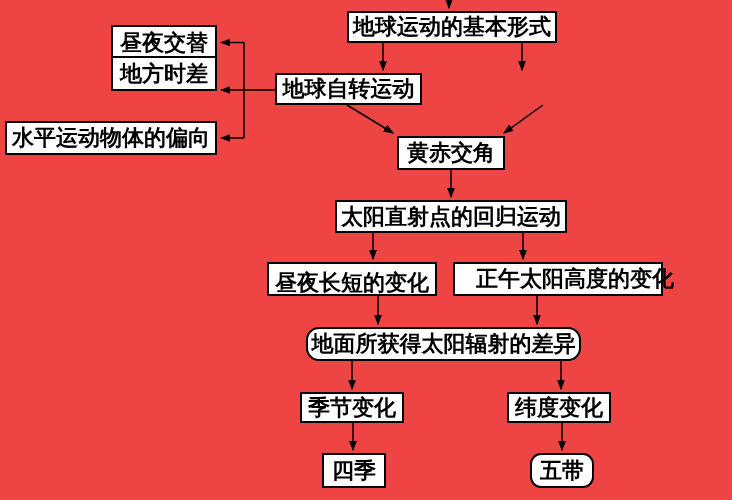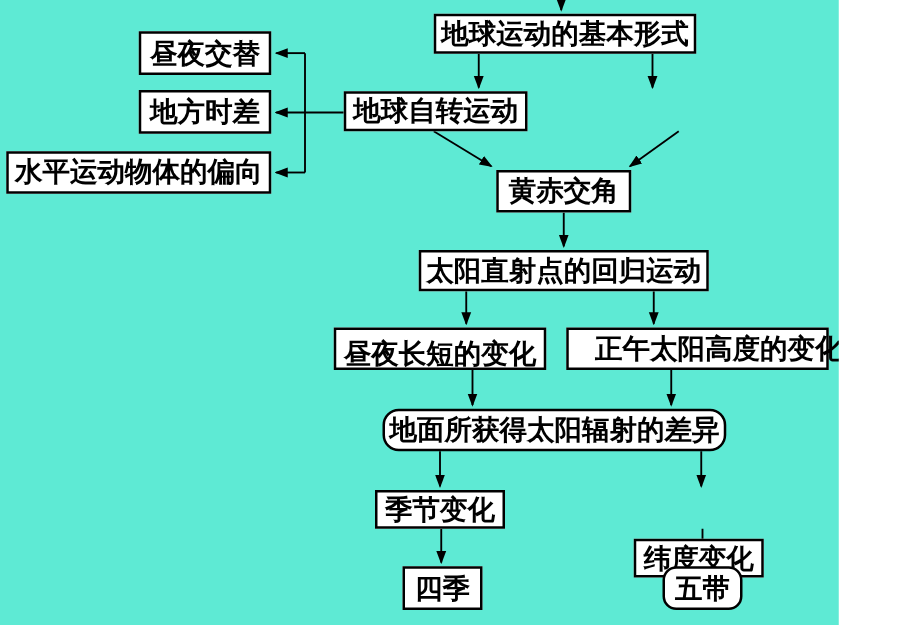--- a/index.html
+++ b/index.html
@@ -2,23 +2,23 @@
 <html><head>
 <meta charset="utf-8">
 <style>
   html, body {
     margin: 0;
     padding: 0;
     background: #ffffff;
   }
   .canvas {
     position: relative;
-    width: 671px;
+    width: 732px;
     height: 500px;
-    background: #5eead4;
+    background: #ef4444;
     font-family: "Liberation Serif", "DejaVu Serif", serif;
     overflow: hidden;
   }
   .edges {
     position: absolute;
     left: 0;
     top: 0;
     width: 732px;
     height: 500px;
   }
@@ -72,21 +72,21 @@
   </svg>
 
   <div class="node" style="left:347px; top:11px; width:210px; height:32px;">
     <span>地球运动的基本形式</span>
   </div>
 
   <div class="node" style="left:111px; top:25px; width:106px; height:35px;">
     <span>昼夜交替</span>
   </div>
 
-  <div class="node" style="left:111px; top:72px; width:106px; height:35px;">
+  <div class="node" style="left:111px; top:56px; width:106px; height:35px;">
     <span>地方时差</span>
   </div>
 
   <div class="node" style="left:5px; top:121px; width:212px; height:34px;">
     <span>水平运动物体的偏向</span>
   </div>
 
   <div class="node" style="left:275px; top:73px; width:147px; height:32px;">
     <span>地球自转运动</span>
   </div>
@@ -109,21 +109,21 @@
   </div>
 
   <div class="node" style="left:306px; top:327px; width:275px; height:34px;border-radius:13px;">
     <span>地面所获得太阳辐射的差异</span>
   </div>
 
   <div class="node" style="left:300px; top:392px; width:104px; height:31px;">
     <span>季节变化</span>
   </div>
 
-  <div class="node" style="left:507px; top:392px; width:104px; height:31px;margin-top:39px;">
+  <div class="node" style="left:507px; top:392px; width:104px; height:31px;">
     <span>纬度变化</span>
   </div>
 
   <div class="node" style="left:322px; top:453px; width:64px; height:35px;">
     <span>四季</span>
   </div>
 
   <div class="node" style="left:530px; top:453px; width:64px; height:35px;border-radius:11px;">
     <span>五带</span>
   </div>

